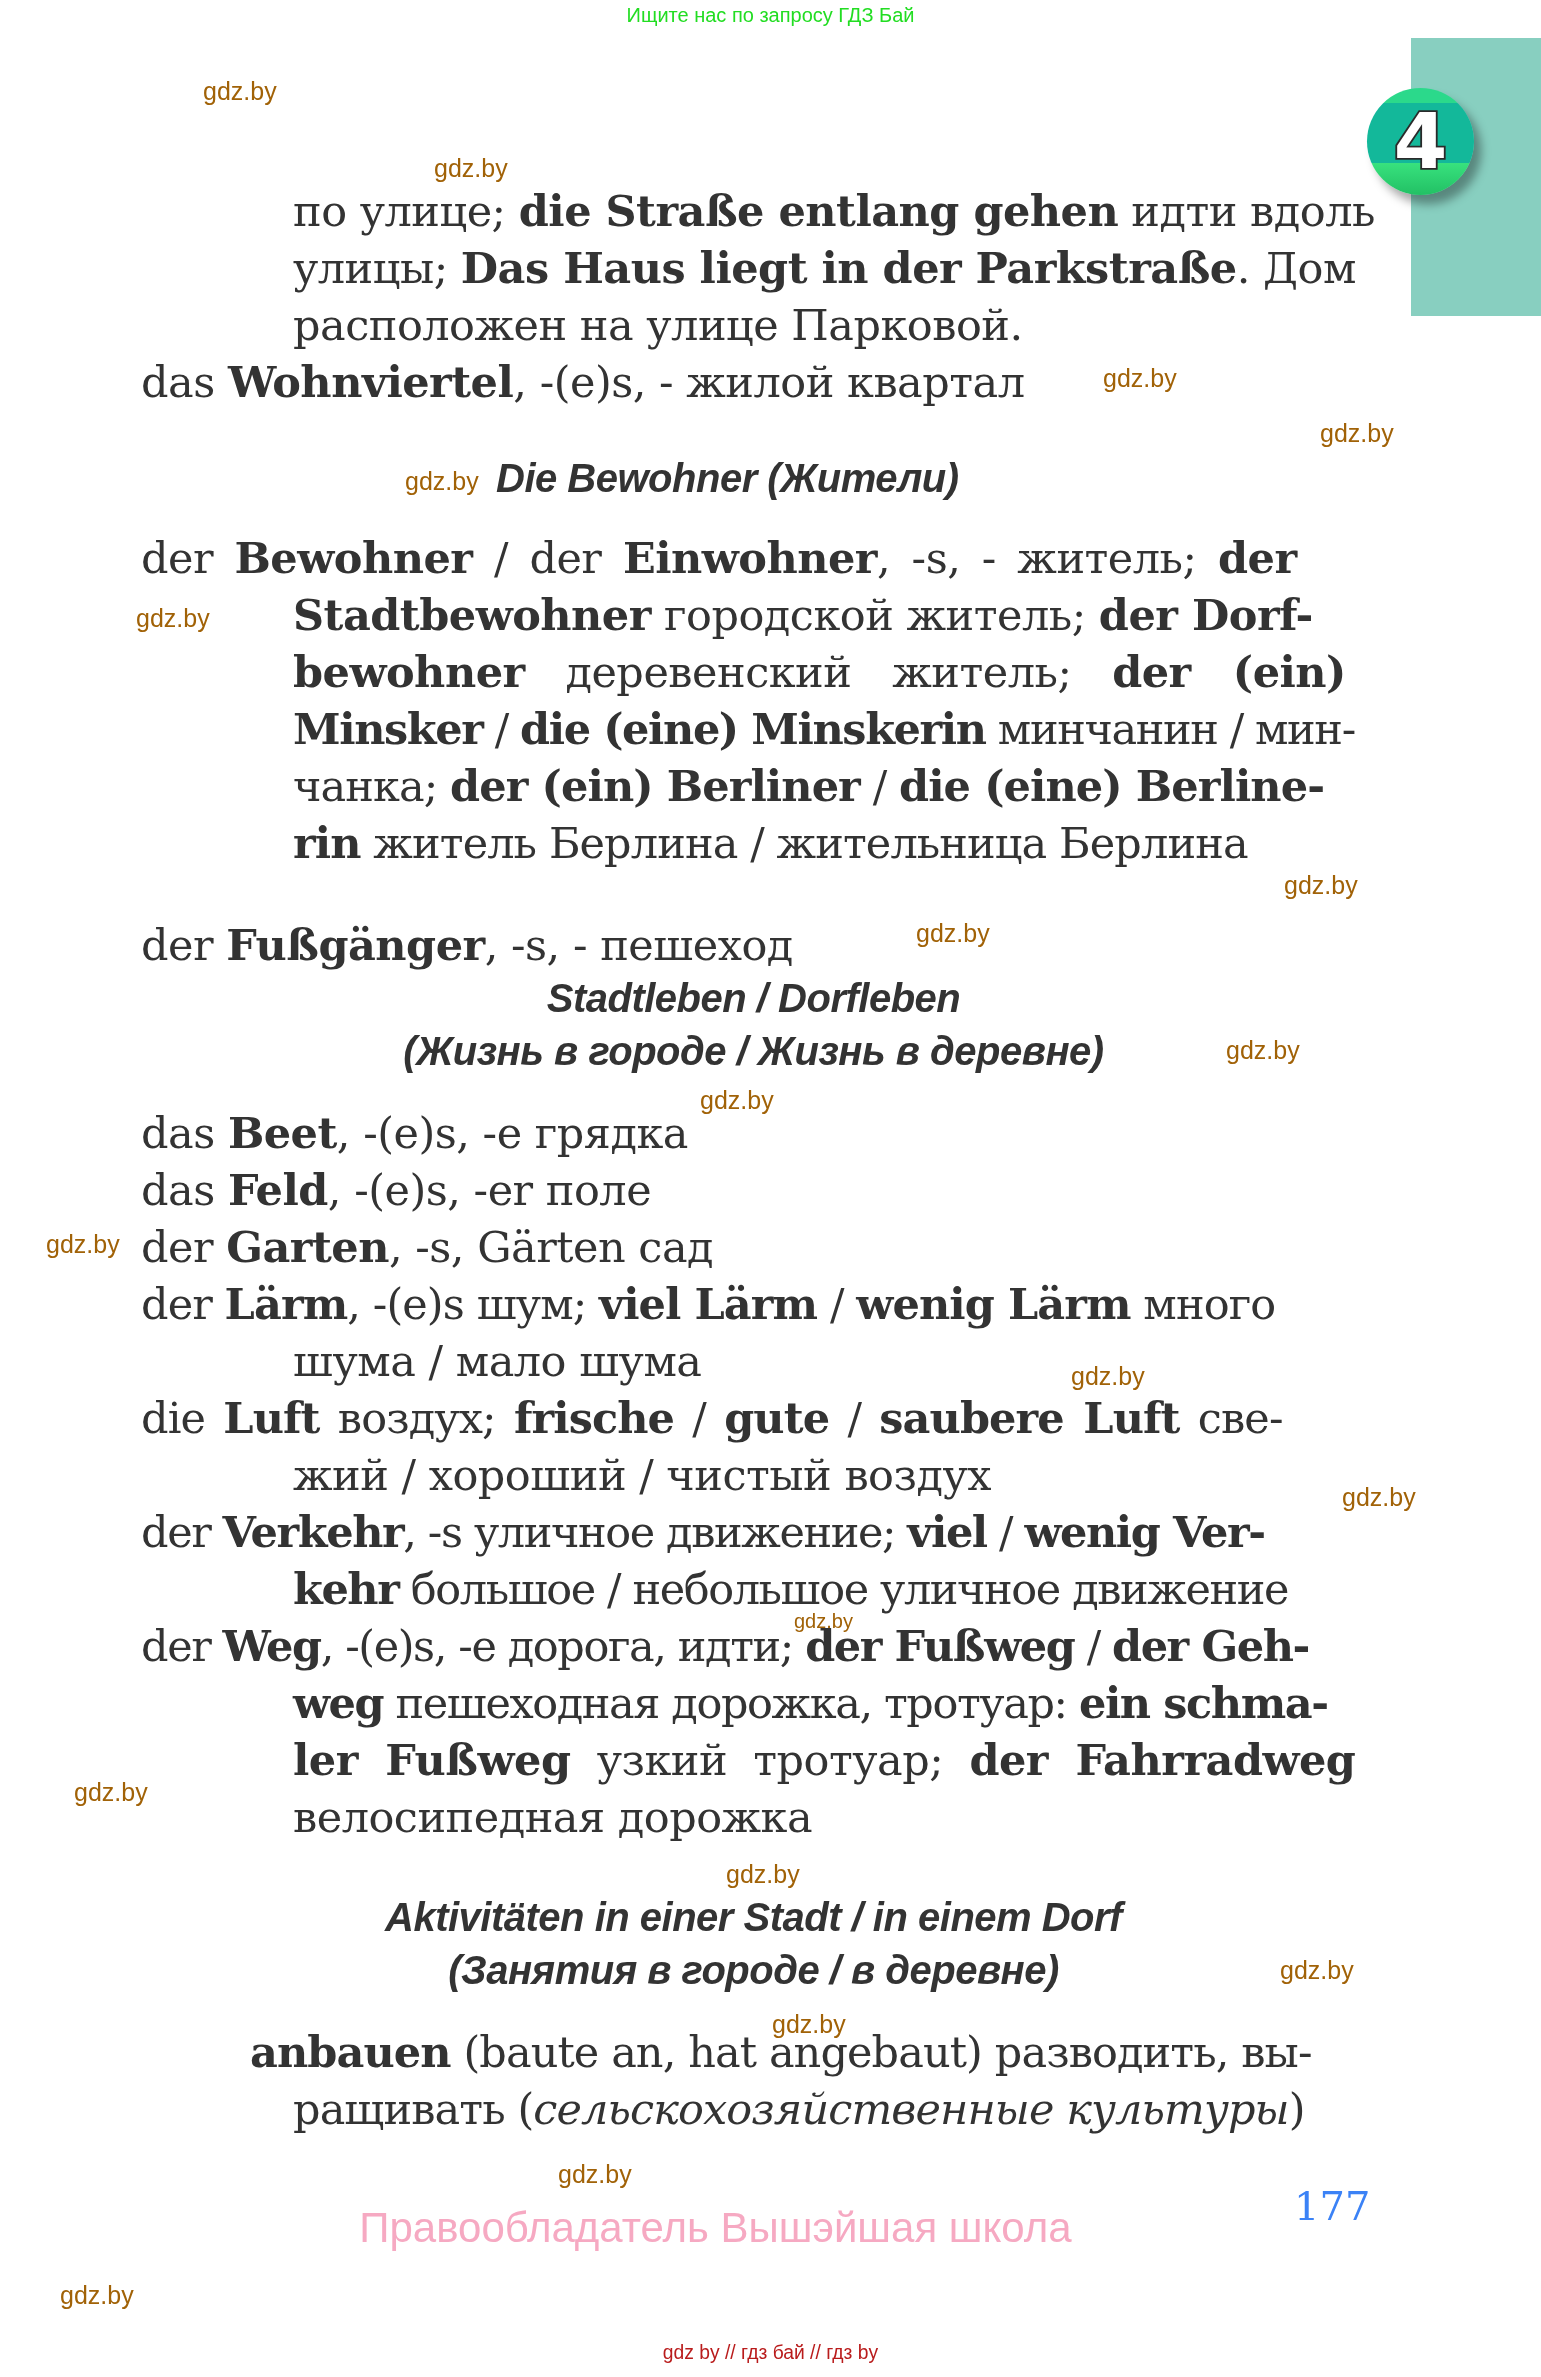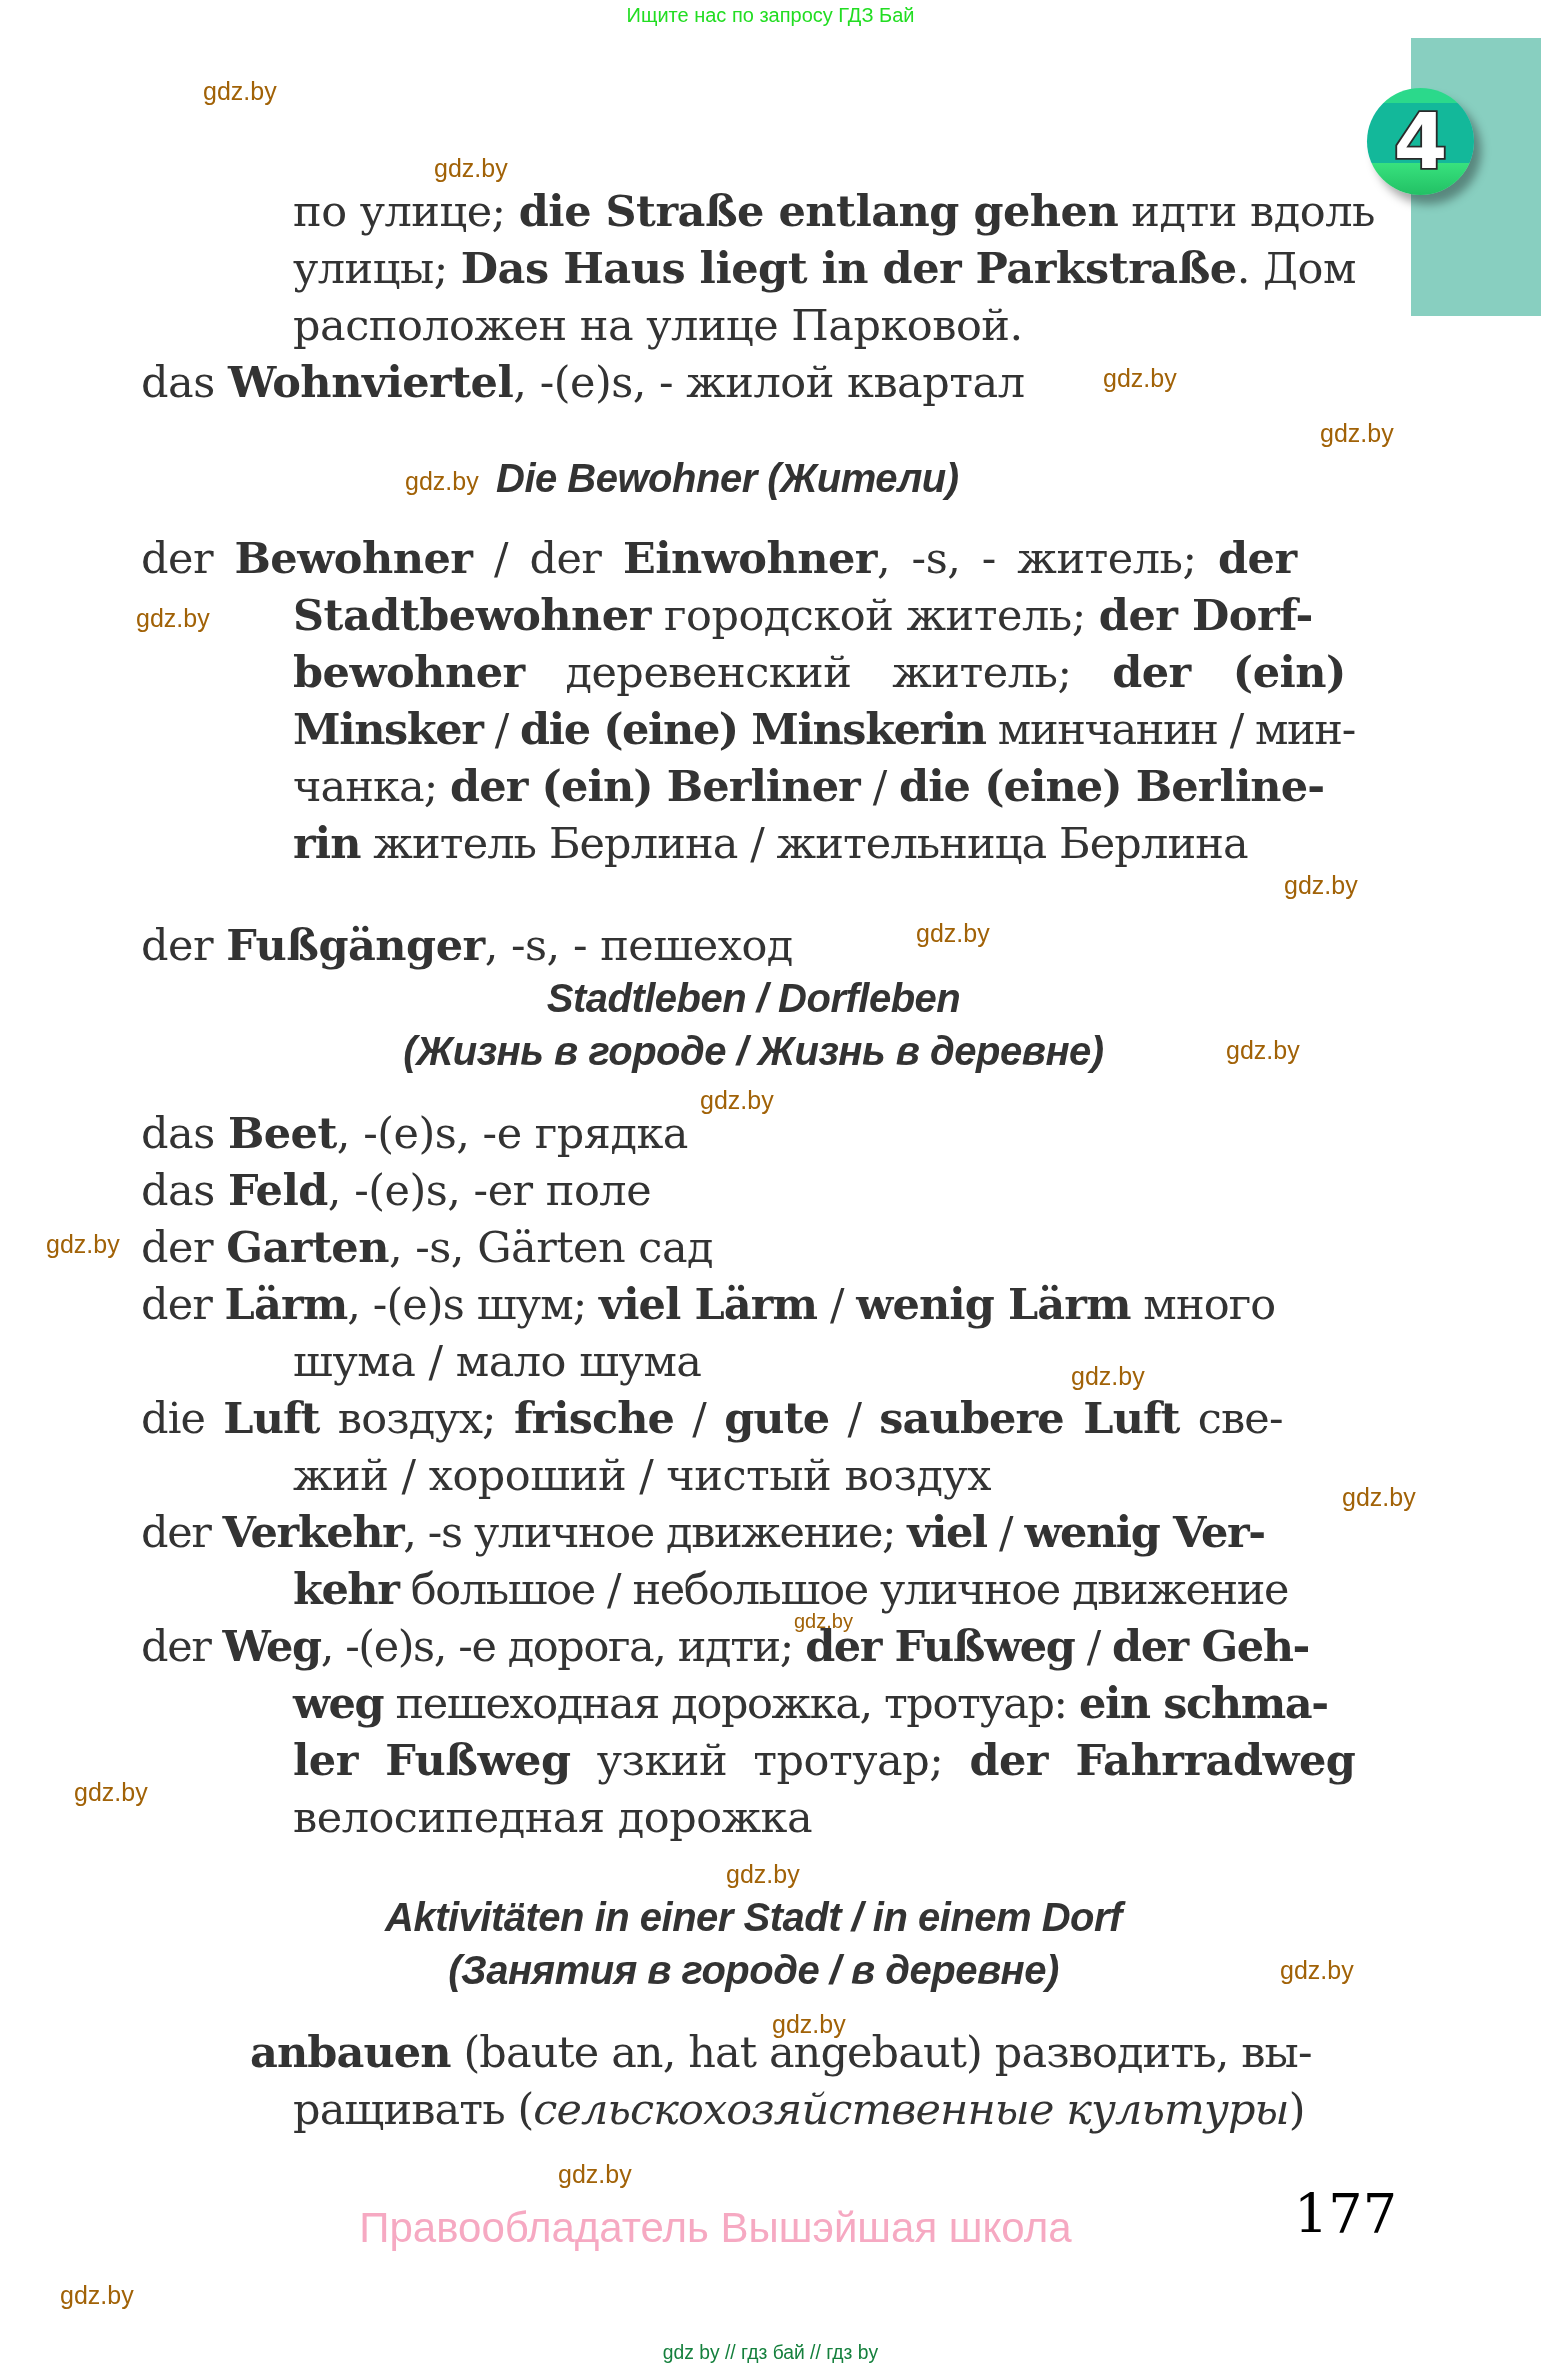--- a/index.html
+++ b/index.html
@@ -1,35 +1,35 @@
 <!DOCTYPE html>
 <html style="font-size:14.7px"><head>
 <meta charset="utf-8">
 <style>
   html, body { margin: 0; padding: 0; background: #ffffff; }
   body { width: 1541px; height: 2377px; position: relative; overflow: hidden; color: #333333; }
   .page { position: absolute; left: 0; top: 0; width: 1541px; height: 2377px; }
   .abs { position: absolute; white-space: nowrap; }
   .top-banner { left: 0; width: 1541px; top: 3.7px; text-align: center; font-family: "Liberation Sans", sans-serif; font-size: 20px; color: #22dd22; }
-  .bottom-links { left: 0; width: 1541px; top: 2342px; text-align: center; font-family: "Liberation Sans", sans-serif; font-size: 19.3px; color: #15803d; }
+  .bottom-links { left: 0; width: 1541px; top: 2342px; text-align: center; font-family: "Liberation Sans", sans-serif; font-size: 19.3px; color: #b91c1c; }
   .wm { font-family: "Liberation Sans", sans-serif; font-size: 25px; color: #a16207; }
   .side-tab { position: absolute; left: 1411px; top: 38px; width: 130px; height: 278px; background: #88cfc0; }
   .badge { position: absolute; left: 1367px; top: 88px; width: 107px; height: 107px; border-radius: 50%;
            background: linear-gradient(to bottom, #2bd98b 0%, #2bd98b 14%, #13b89a 14%, #13b89a 70%, #38e27e 70%, #22c064 100%);
            box-shadow: 7.4px 9.2px 9.2px rgba(0,0,0,0.35); }
   .badge-num { position: absolute; left: 0; top: 0; width: 107px; height: 107px; line-height: 107px; text-align: center;
                font-family: "DejaVu Sans", sans-serif; font-weight: bold; font-size: 77px; color: #ffffff;
                -webkit-text-stroke: 3.7px #2a2a2a; paint-order: stroke fill; }
   .serif { font-family: "DejaVu Serif", serif; font-size: 43px; color: #333333; letter-spacing: -0.5px; }
   .line { position: absolute; white-space: nowrap; }
   .justify-line { position: absolute; display: flex; justify-content: space-between; white-space: nowrap; }
   b { font-weight: bold; }
   .heading { position: absolute; text-align: center; font-family: "Liberation Sans", sans-serif; font-weight: bold; font-style: italic; font-size: 40px; color: #333333; letter-spacing: -0.5px; }
   .copyright { left: 0; width: 1431px; top: 2204px; text-align: center; font-family: "Liberation Sans", sans-serif; font-size: 42px; color: #f6a9c2; }
-  .page-num { left: 1294px; top: 2183px; font-family: "DejaVu Serif", serif; font-size: 54px; color: #000000; }
+  .page-num { left: 1294px; top: 2183px; font-family: "DejaVu Serif", serif; font-size: 40px; color: #3b82f6; }
   i.ru { font-style: italic; }
 </style>
 </head>
 <body>
 
 <div class="page">
 
   <div class="abs top-banner">Ищите нас по запросу ГДЗ Бай</div>
 
   <div class="side-tab"></div>

